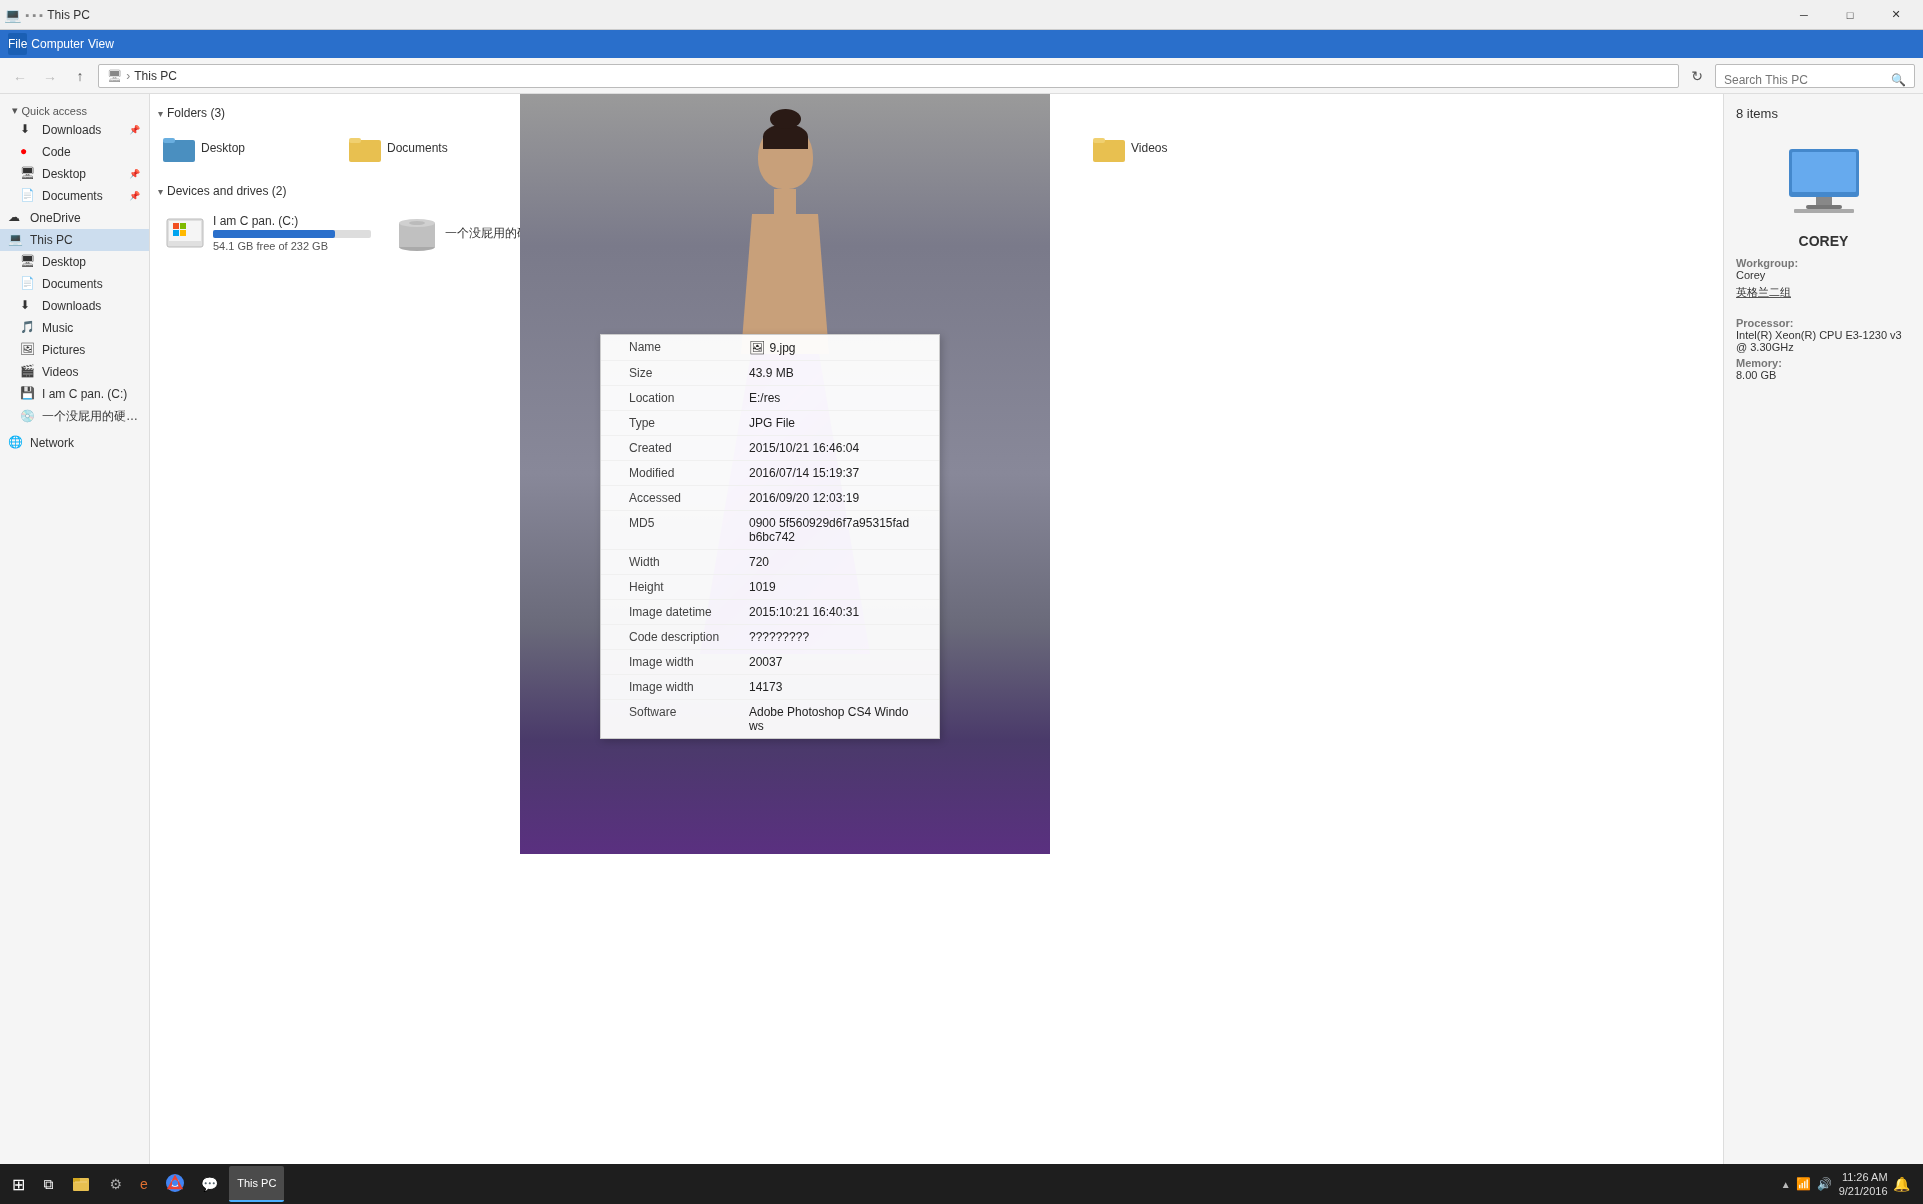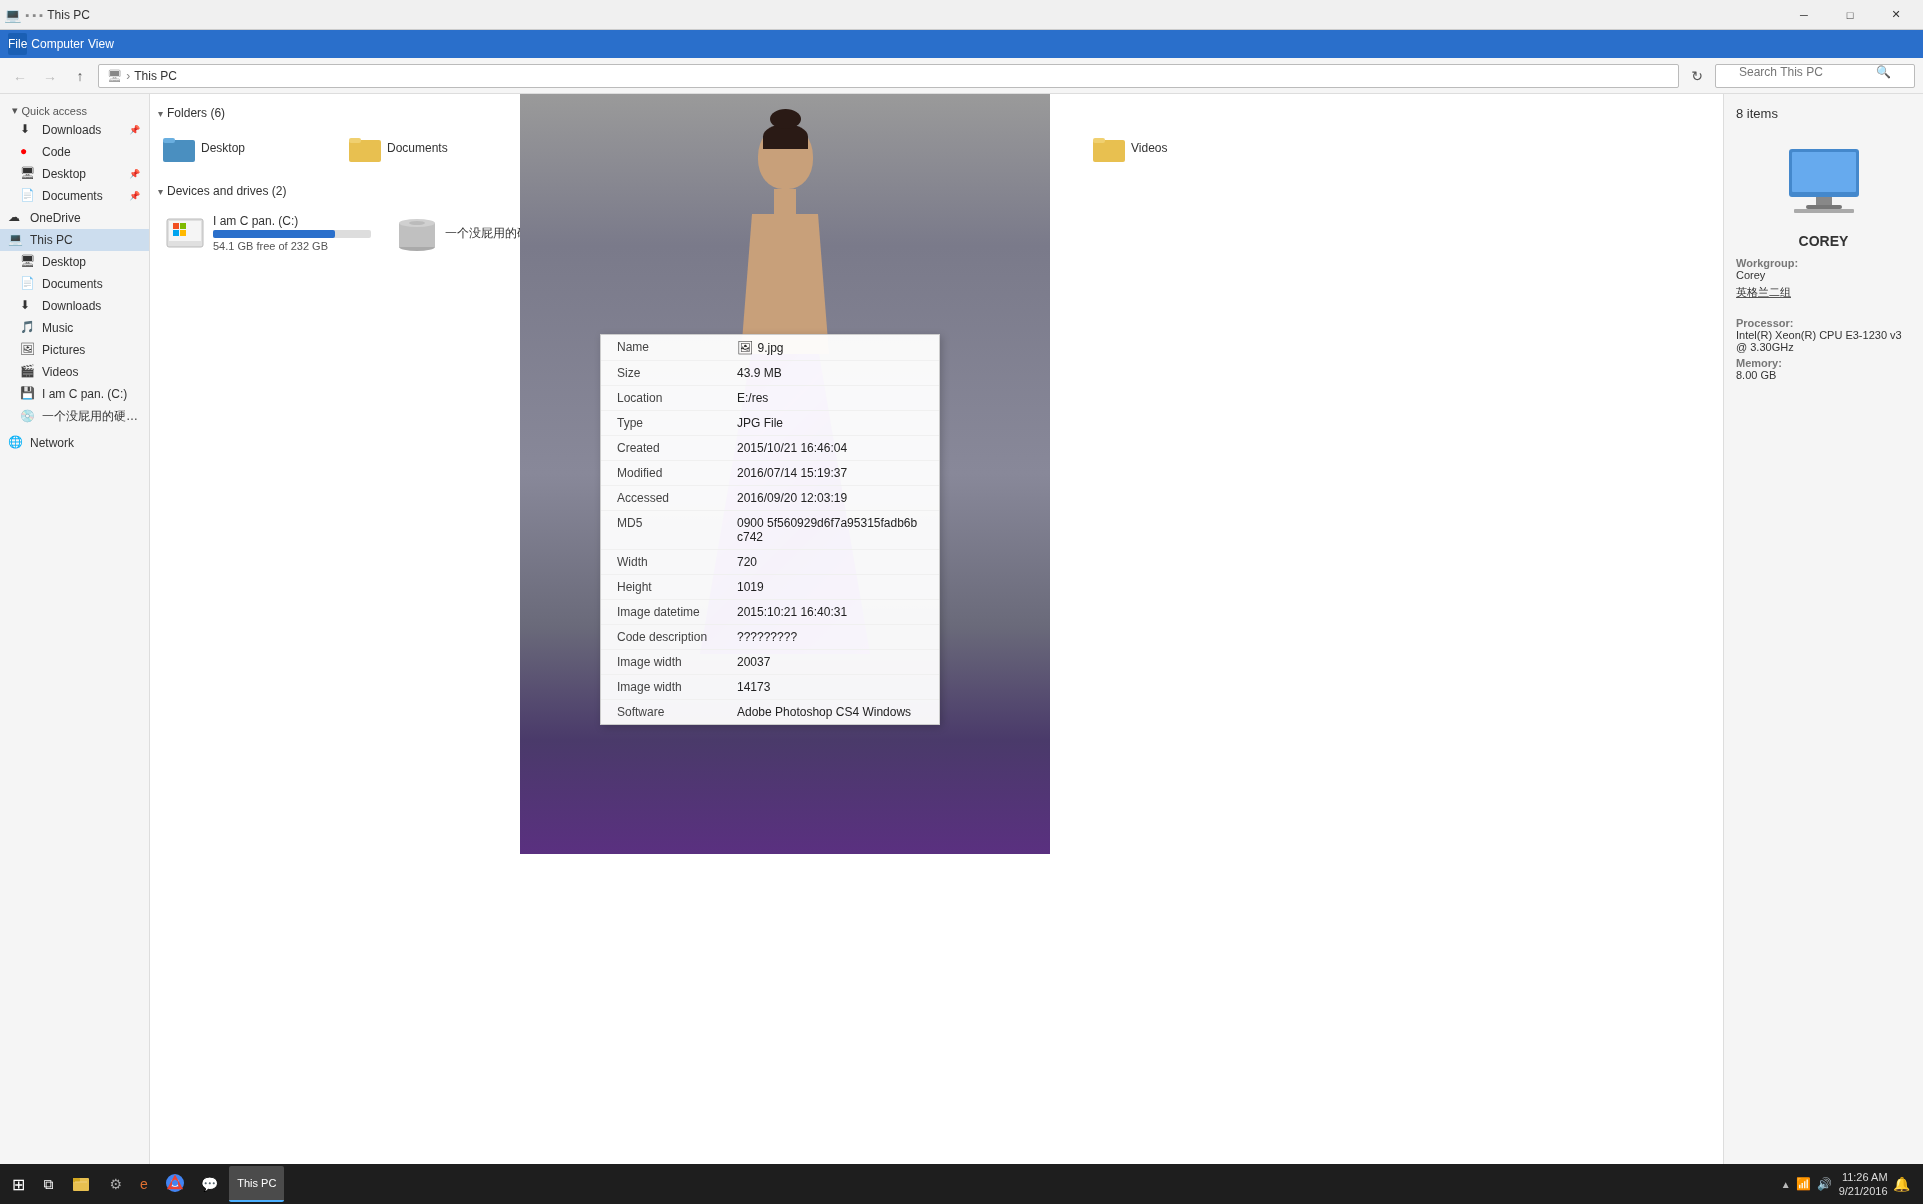--- a/index.html
+++ b/index.html
@@ -58,22 +58,22 @@
     }
     .nav-btn.disabled { color: #bbb; cursor: default; }
     .address-path {
       flex: 1; height: 24px; background: #fff; border: 1px solid #bbb;
       padding: 0 8px; font-size: 12px; display: flex; align-items: center;
       border-radius: 2px;
     }
     .address-path-text { color: #333; font-size: 12px; }
     .search-box {
       width: 200px; height: 24px; border: 1px solid #bbb;
-      padding: 0 23px; font-size: 12px; border-radius: 2px;
-      display: flex; align-items: flex-start; background: #fff;
+      padding: 0 8px; font-size: 12px; border-radius: 2px;
+      display: flex; align-items: flex-end; background: #fff;
     }
     .search-input { border: none; outline: none; width: 100%; font-size: 12px; color: #999; background: transparent; }
 
     
     .main-layout {
       display: flex;
       height: calc(1204px - 30px - 28px - 36px - 30px);
       position: relative;
     }
 
@@ -215,21 +215,21 @@
       top: 240px;
       width: 340px;
       background: rgba(255,255,255,0.95);
       border: 1px solid #ccc;
       box-shadow: 2px 2px 8px rgba(0,0,0,0.2);
       z-index: 20;
       font-size: 12px;
     }
     .prop-row {
       display: flex;
-      padding: 5px 16px;
+      padding: 5px 28px;
       border-bottom: 1px solid #f0f0f0;
     }
     .prop-row:last-child { border-bottom: none; }
     .prop-label { width: 120px; color: #444; flex-shrink: 0; }
     .prop-value { color: #222; flex: 1; word-break: break-all; }
     .prop-filename { display: flex; align-items: center; gap: 4px; }
   </style>
 </head>
 <body>
 
@@ -340,21 +340,21 @@
     <div class="sidebar-item" style="padding-left:8px; margin-top:4px;">
       <span class="sidebar-item-icon">🌐</span>
       <span class="sidebar-item-label">Network</span>
     </div>
   </div>
 
   <div class="content-area" style="position:relative;">
 
     <div class="section-header">
       <span class="section-header-arrow">▾</span>
-      <span>Folders (6)</span>
+      <span>Folders (3)</span>
     </div>
     <div class="folders-grid">
       <div class="folder-item">
         <div class="folder-icon">
           <svg width="32" height="32" viewBox="0 0 32 32">
             <rect x="0" y="8" width="32" height="22" rx="2" fill="#4a8fc0"></rect>
             <rect x="0" y="6" width="12" height="5" rx="2" fill="#6aafe0"></rect>
           </svg>
         </div>
         <span class="folder-name">Desktop</span>

